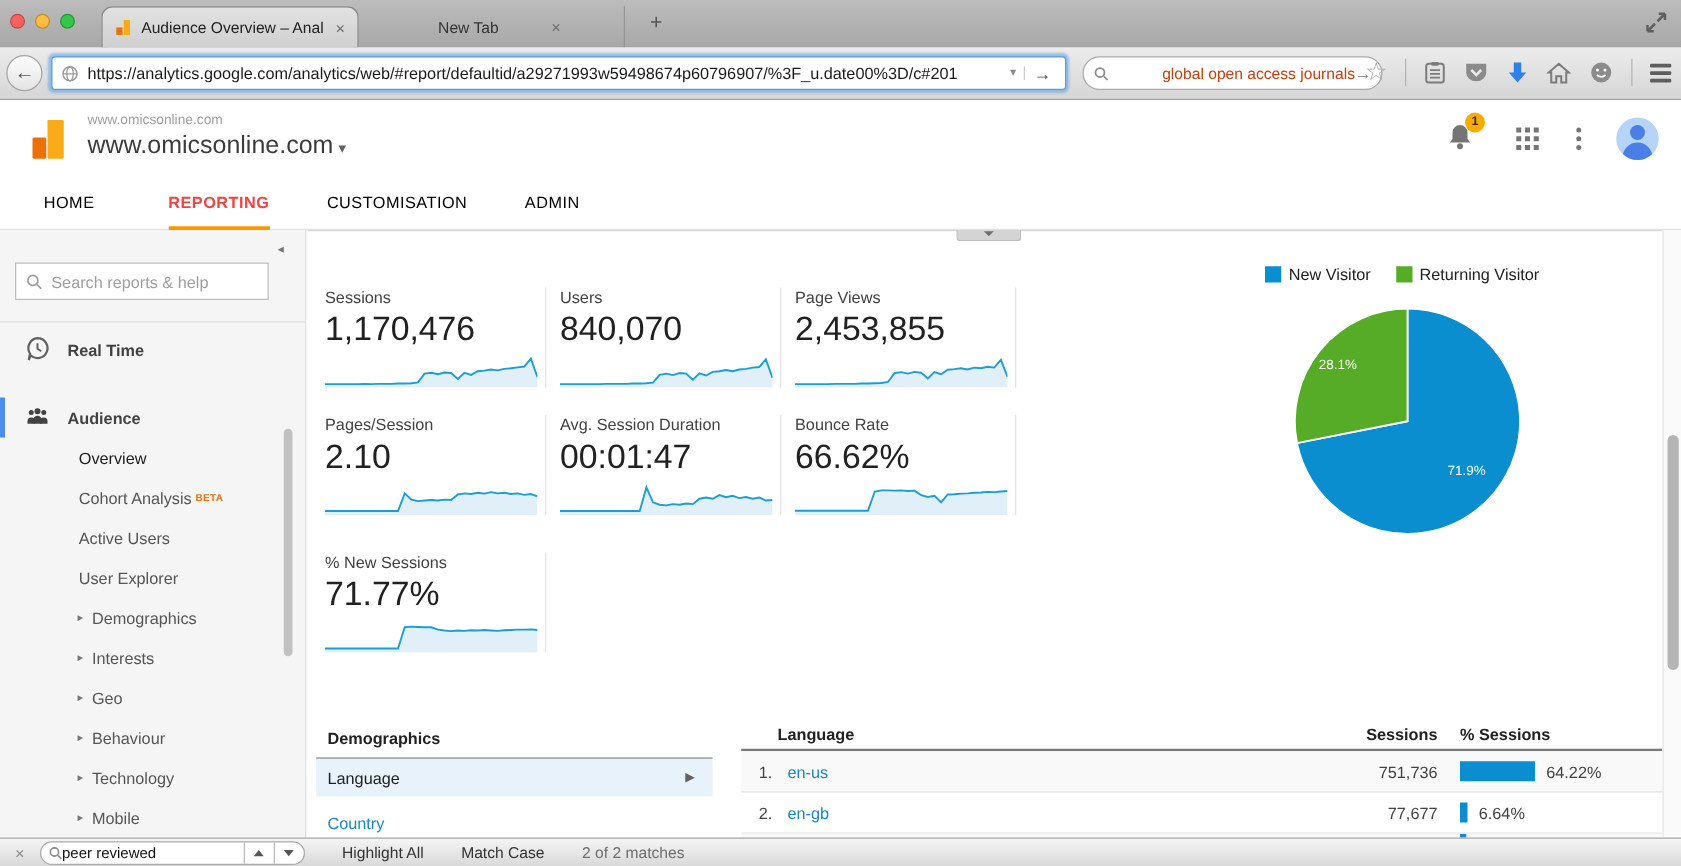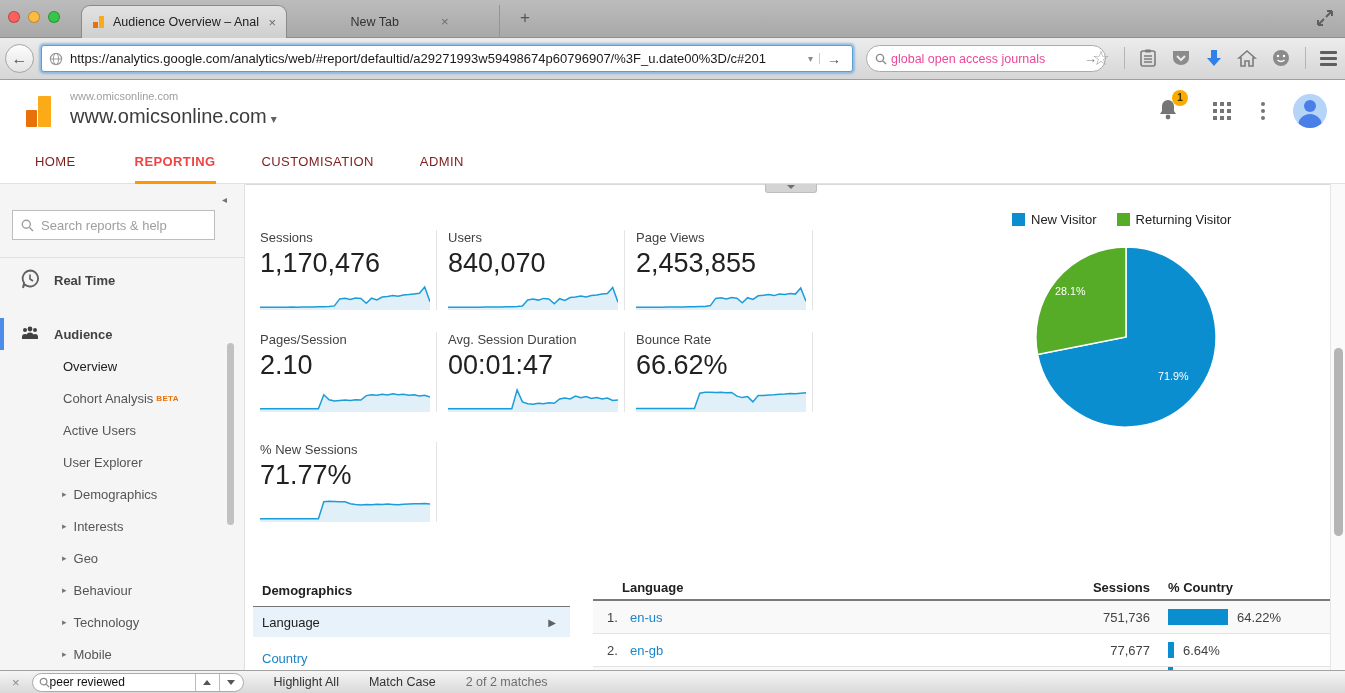--- a/index.html
+++ b/index.html
@@ -34,21 +34,21 @@
     background:linear-gradient(#fdfdfd,#e4e4e4); border:1px solid #a5a5a5; color:#555;
     font-size:16px; text-align:center; line-height:27px; }
   .urlbar { position:absolute; left:41px; top:7px; width:812px; height:27px; background:#fff;
     border:1px solid #5a9fd4; border-radius:3px; box-shadow:0 0 2px 2px rgba(86,157,229,.55);
     display:flex; align-items:center; padding:0 4px 0 7px; }
   .urltext { flex:1; font-size:13px; color:#1a1a1a; white-space:nowrap; overflow:hidden; margin-left:7px; }
   .url-drop { color:#8b8b8b; font-size:10px; padding:0 6px; border-right:1px solid #ccc; }
   .url-go { color:#4a4a4a; font-size:14px; padding:0 7px; }
   .searchbar { position:absolute; left:866px; top:7px; width:240px; height:27px; background:#fff;
     border:1px solid #ababab; border-radius:14px; display:flex; align-items:center; padding:0 8px; }
-  .searchtext { flex:1; font-size:12.5px; color:#ec4899; margin-left:4px; white-space:nowrap; overflow:hidden; }
+  .searchtext { flex:1; font-size:12.5px; color:#c2410c; margin-left:4px; white-space:nowrap; overflow:hidden;text-align:right; }
   .search-go { color:#777; font-size:13px; }
   .navicons { position:absolute; right:8px; top:8px; display:flex; align-items:center; gap:14px; }
   .navicons .ic { color:#8a8a8a; font-size:18px; line-height:24px; }
   .sep { width:1px; height:22px; background:#b5b5b5; }
   .hamb span{display:block;width:17px;height:3px;background:#5e5e5e;margin:3px 0;border-radius:1px;}
 
   
   .gaheader { position:absolute; top:80px; left:0; right:0; height:62px; background:#fff; }
   .galogo { position:absolute; left:26px; top:15px; width:28px; height:32px; }
   .galogo i { position:absolute; bottom:0; border-radius:1px; }
@@ -67,21 +67,21 @@
   .kebab { margin-right:28px; }
   .kebab i { display:block; width:4px; height:4px; border-radius:50%; background:#757575; margin:3px 0; }
   .avatar { width:34px; height:34px; border-radius:50%; background:#b6d3f8; margin-right:18px;
     position:relative; overflow:hidden; }
   .avatar .head { position:absolute; left:11px; top:6px; width:12px; height:12px; border-radius:50%; background:#4b7fe8; }
   .avatar .body { position:absolute; left:5px; top:20px; width:24px; height:14px; border-radius:12px 12px 0 0; background:#4b7fe8; }
 
   
   .gatabs { position:absolute; top:142px; left:0; right:0; height:42px; background:#fff;
     border-bottom:1px solid #e2e2e2; box-shadow:0 1px 2px rgba(0,0,0,.07); display:flex; padding-left:35px; }
-  .gatab { font-size:13px; letter-spacing:.4px; color:#7f1d1d; line-height:39px; height:42px;
+  .gatab { font-size:13px; letter-spacing:.4px; color:#000000; line-height:39px; height:42px;
     margin-right:46px; border-bottom:3px solid transparent; }
   .gatab.active { color:#ef4444; border-bottom-color:#ff9800; font-weight:bold;margin-left:13px; }
 
   
   .main { position:absolute; top:184px; left:0; right:0; bottom:23px; }
 
   .sidebar { position:absolute; left:0; top:0; bottom:0; width:245px; background:#f5f5f5;
     border-right:1px solid #e0e0e0; }
   .sb-search { position:absolute; left:12px; top:26px; width:203px; height:30px; background:#fff;
     border:1px solid #bdbdbd; display:flex; align-items:center; padding:0 8px; }
@@ -459,21 +459,21 @@
         </div>
         <div class="demo-row link">
           <span class="dlabel">Country</span>
         </div>
       </div>
 
       <div class="langtable">
         <div class="lthead">
           <span class="col-lang">Language</span>
           <span class="col-sessions">Sessions</span>
-          <span class="col-pct">% Country</span>
+          <span class="col-pct">% Sessions</span>
         </div>
         <div class="ltrow odd">
           <span class="col-lang">
               <span class="rank">1.</span>
               <span class="lang-link">en-us</span>
             </span>
           <span class="col-sessions">751,736</span>
           <span class="col-pct">
               <span class="pctbar" style="width: 60px;"></span>
               <span>64.22%</span>

